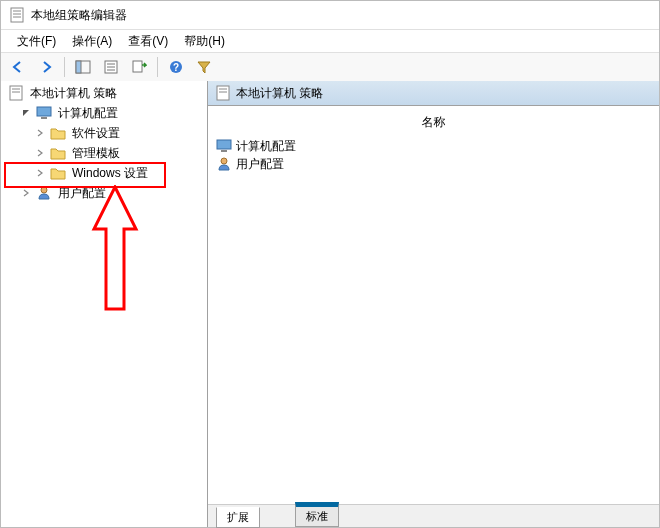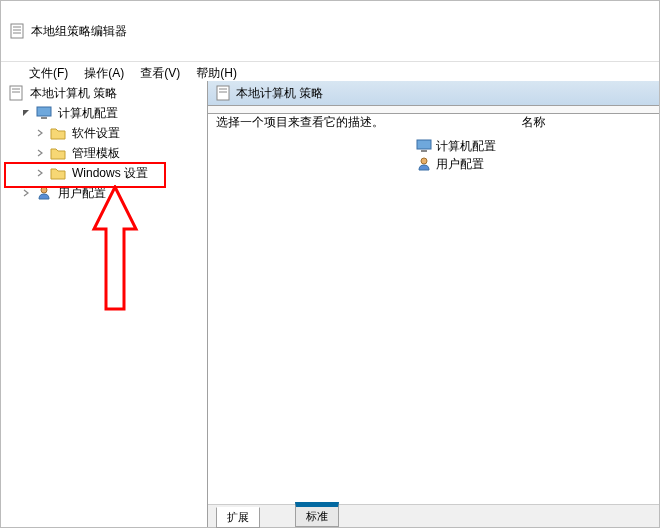--- a/index.html
+++ b/index.html
@@ -1,22 +1,22 @@
 <!DOCTYPE html>
 <html><head>
 <meta charset="utf-8">
 <style>
   html,body{margin:0;padding:0;font-family:"Microsoft YaHei","Segoe UI",Tahoma,sans-serif;font-size:12px;color:#000;}
   .window{width:660px;height:528px;background:#fff;position:relative;border:1px solid #bbb;box-sizing:border-box;}
   
-  .titlebar{height:28px;display:flex;align-items:center;padding:16px 8px;border-bottom:1px solid #e0e0e0;}
+  .titlebar{height:28px;display:flex;align-items:center;padding:0 8px;border-bottom:1px solid #e0e0e0;}
   .title-icon{width:16px;height:16px;margin-right:6px;display:flex;align-items:center;justify-content:center;}
   .title-text{font-size:12px;}
   
-  .menubar{height:22px;display:flex;align-items:center;padding:0 20px;}
+  .menubar{height:22px;display:flex;align-items:center;padding:0 8px;}
   .menu-item{padding:2px 8px;cursor:default;}
   
   .toolbar{height:28px;display:flex;align-items:center;padding:0 4px;border-top:1px solid #e0e0e0;border-bottom:1px solid #a0a0a0;background:#f8f8f8;gap:2px;}
   .tool-sep{width:1px;height:20px;background:#ccc;margin:0 3px;}
   .tool-btn{width:24px;height:24px;display:flex;align-items:center;justify-content:center;border:1px solid transparent;cursor:default;}
   
   .body-area{position:absolute;top:80px;bottom:0;left:0;right:0;display:flex;}
   
   .tree-pane{width:206px;border-right:1px solid #a0a0a0;overflow:auto;background:#fff;padding-top:2px;}
   .tree-row{display:flex;align-items:center;height:20px;padding-left:4px;white-space:nowrap;}
@@ -211,23 +211,20 @@
         <span>
           <svg width="14" height="16" viewBox="0 0 14 16">
               <rect x="1" y="1" width="12" height="14" fill="#fff" stroke="#888"></rect>
               <line x1="3" y1="4" x2="11" y2="4" stroke="#888"></line>
               <line x1="3" y1="7" x2="11" y2="7" stroke="#888"></line>
             </svg>
         </span>
         <span>本地计算机 策略</span>
       </div>
       <div class="right-content">
-        <div class="desc-col">
-          <div class="col-header">选择一个项目来查看它的描述。</div>
-        </div>
         <div class="list-col">
           <div class="col-header">名称</div>
           <div class="list-item">
             <span class="list-item-icon">
               <svg width="16" height="14" viewBox="0 0 16 14">
                   <rect x="1" y="1" width="14" height="9" fill="#6fa8dc" stroke="#3a6ea5"></rect>
                   <rect x="5" y="11" width="6" height="2" fill="#888"></rect>
                 </svg>
             </span>
             <span>计算机配置</span>

